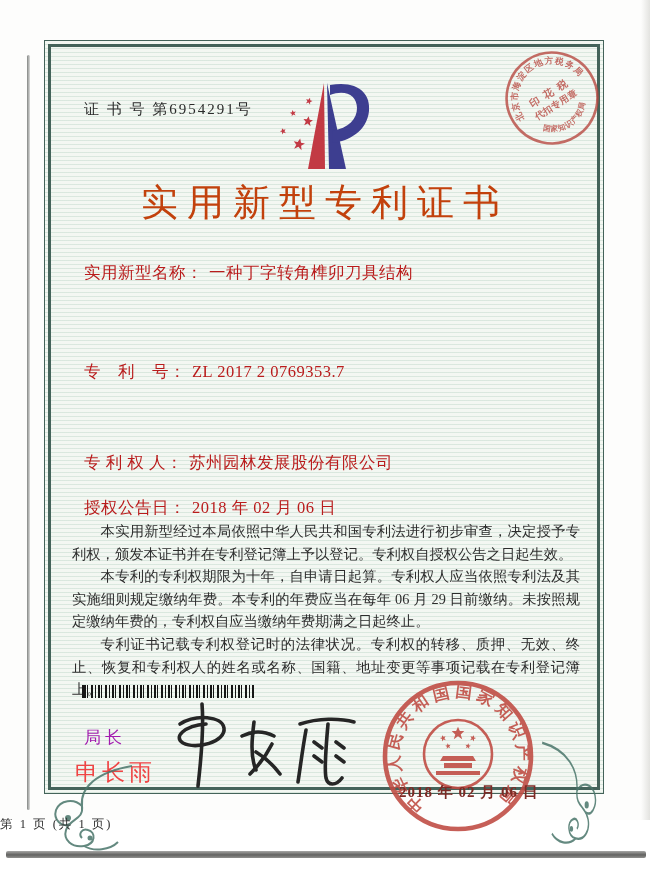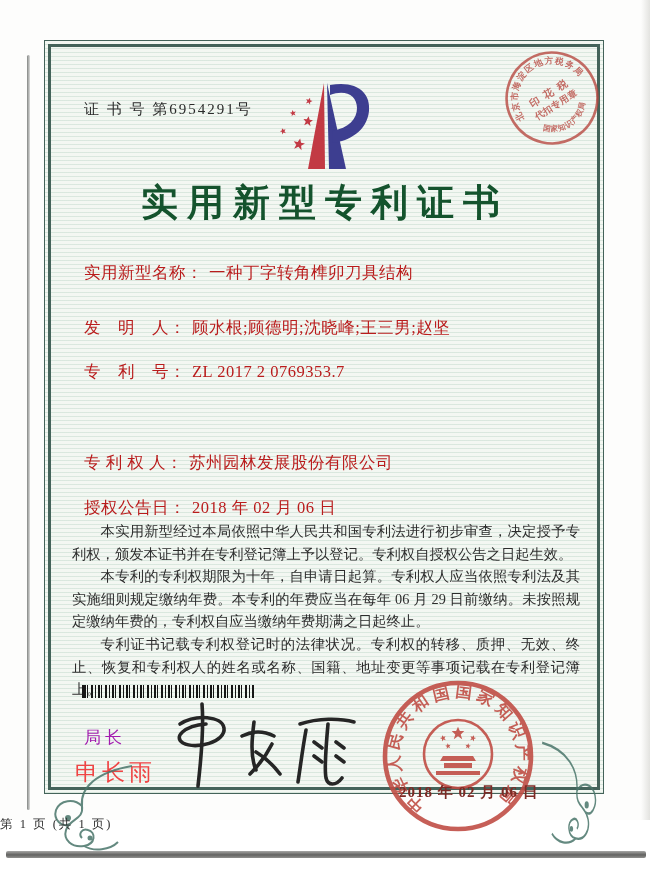--- a/index.html
+++ b/index.html
@@ -16,22 +16,22 @@
   .frame{position:absolute;left:44px;top:40px;right:46px;bottom:26px;
     border:1px solid #44635a;
     background:
       repeating-linear-gradient(0deg,rgba(158,196,176,.30) 0 1px,rgba(255,255,255,0) 1px 4px),
       #f3f7f2;}
   .frame::before{content:"";position:absolute;inset:3px;border:3px solid #44635a;pointer-events:none;}
   .txt{position:absolute;color:#222;}
   .cert-no{left:84px;top:100px;font-size:15px;letter-spacing:2px;color:#2b2b2b;}
   .logo{position:absolute;left:256px;top:70px;}
   .stamp{position:absolute;left:498px;top:44px;}
-  .title{left:0;right:0;top:178px;text-align:center;font-size:37px;font-weight:bold;
-    letter-spacing:9px;color:#14532d;}
+  .title{left:0;right:0;top:178px;text-align:center;font-size:37px;font-weight:normal;
+    letter-spacing:9px;color:#c2410c;}
   .row{position:absolute;left:84px;right:58px;font-size:16.5px;color:#b91c1c;letter-spacing:.5px;}
   .row .lbl{margin-right:6px;}
   .paras{position:absolute;left:72px;right:70px;top:520px;font-size:14.3px;line-height:22.6px;
     color:#2c2c2c;text-align:justify;}
   .paras p{margin:0;text-indent:2em;}
   .barcode{position:absolute;left:82px;top:685px;width:168px;height:13px;
     border-left:2px solid #161616;border-right:2px solid #161616;
     background:repeating-linear-gradient(90deg,#161616 0 2px,transparent 2px 3px,
       #161616 3px 4px,transparent 4px 7px,#161616 7px 9px,transparent 9px 11px,
       #161616 11px 12px,transparent 12px 14px);}
@@ -81,23 +81,20 @@
       <text font-size="7" letter-spacing="0.6" font-weight="bold">
         <textPath href="#taxBottom" startOffset="0">国家知识产权局</textPath>
       </text>
     </g>
   </svg>
 
   <div class="txt title">实用新型专利证书</div>
 
   <div class="row" style="top:262px">
     <span class="lbl">实用新型名称：</span><span>一种丁字转角榫卯刀具结构</span>
-  </div>
-  <div class="row" style="top:317px">
-    <span class="lbl">发　明　人：</span><span>顾水根;顾德明;沈晓峰;王三男;赵坚</span>
   </div>
   <div class="row" style="top:361px">
     <span class="lbl">专　利　号：</span><span>ZL 2017 2 0769353.7</span>
   </div>
   <div class="row" style="top:452px">
     <span class="lbl">专 利 权 人：</span><span>苏州园林发展股份有限公司</span>
   </div>
   <div class="row" style="top:497px">
     <span class="lbl">授权公告日：</span><span>2018 年 02 月 06 日</span>
   </div>

